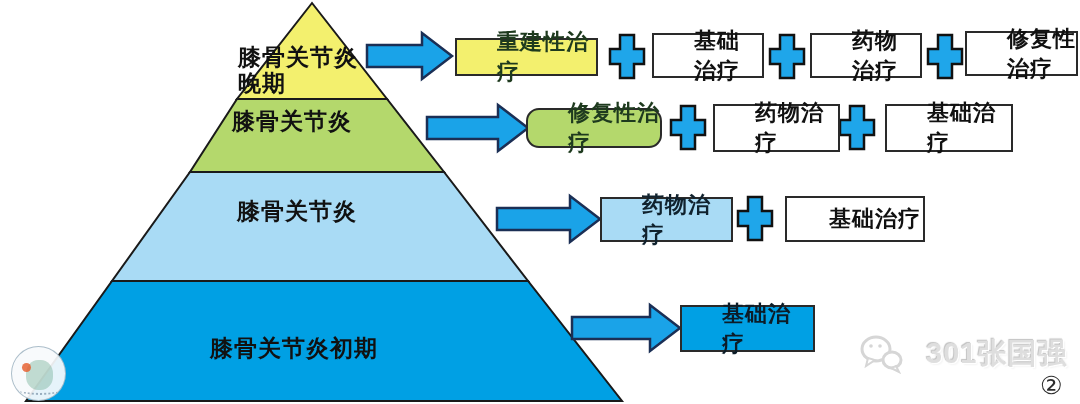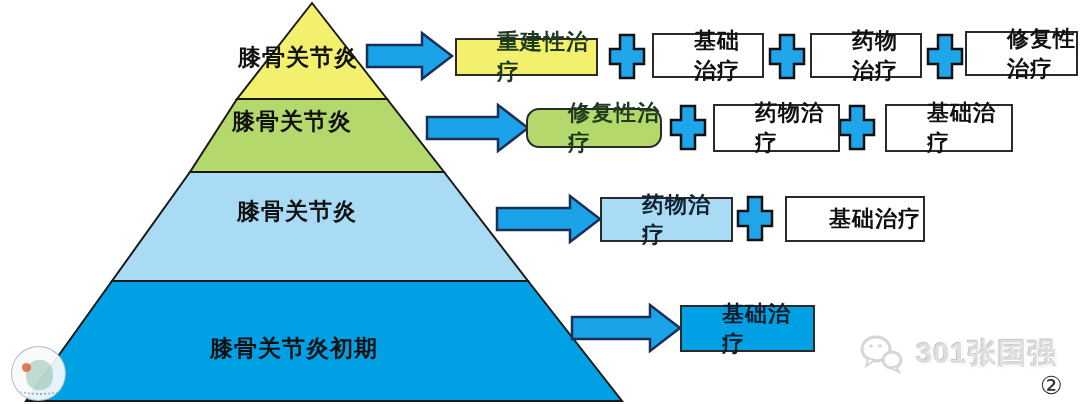--- a/index.html
+++ b/index.html
@@ -20,21 +20,21 @@
   .tbox.primary-yellow{background:#f3f06e;color:#1e3a1e;}
   .tbox.primary-green{background:#b4d86c;color:#1e3a1e;}
   .tbox.primary-lightblue{background:#a9dbf5;color:#10222e;}
   .tbox.primary-blue{background:#00a0e4;color:#0c1c28;}
   #watermark{
     position:absolute;left:858px;top:334px;display:flex;align-items:center;
     color:#d8d8d8;
   }
   #watermark .wm-text{
     font-family:"Liberation Sans","DejaVu Sans",sans-serif;
-    font-size:29px;font-weight:bold;letter-spacing:1px;margin-left:12px;
+    font-size:29px;font-weight:bold;letter-spacing:1px;margin-left:22px;
     color:#dedede;
     text-shadow:1px 1px 0 #ffffff,-1px -1px 1px #c2c2c2,2px 2px 2px #f4f4f4;
   }
   #page-num{
     position:absolute;left:1040px;top:372px;width:34px;height:28px;
     font-family:"DejaVu Sans",sans-serif;font-size:25px;color:#2e2e2e;line-height:28px;
   }
   #corner-logo{
     position:absolute;left:11px;top:346px;width:55px;height:55px;border-radius:50%;
     background:rgba(248,250,252,0.93);border:1px solid rgba(110,140,160,0.55);
@@ -75,20 +75,21 @@
       <polygon points="770,49 780,49 780,35 794,35 794,49 804,49 804,64 794,64 794,78 780,78 780,64 770,64" fill="#1fa6ea"></polygon>
       <polygon points="928,49 938,49 938,35 952,35 952,49 962,49 962,64 952,64 952,78 938,78 938,64 928,64" fill="#1fa6ea"></polygon>
       <polygon points="671,120 681,120 681,106 695,106 695,120 705,120 705,135 695,135 695,149 681,149 681,135 671,135" fill="#1fa6ea"></polygon>
       <polygon points="840,120 850,120 850,106 864,106 864,120 874,120 874,135 864,135 864,149 850,149 850,135 840,135" fill="#1fa6ea"></polygon>
       <polygon points="738,211 748,211 748,197 762,197 762,211 772,211 772,226 762,226 762,240 748,240 748,226 738,226" fill="#1fa6ea"></polygon>
     </g>
   </svg>
 
   <div class="pyr-label" style="left:238px;top:45px;width:160px;">
     <div>膝骨关节炎</div>
+    <div>晚期</div>
   </div>
   <div class="pyr-label" style="left:232px;top:109px;width:160px;">
     <div>膝骨关节炎</div>
   </div>
   <div class="pyr-label" style="left:237px;top:199px;width:165px;">
     <div>膝骨关节炎</div>
   </div>
   <div class="pyr-label" style="left:210px;top:336px;width:200px;">
     <div>膝骨关节炎初期</div>
   </div>

